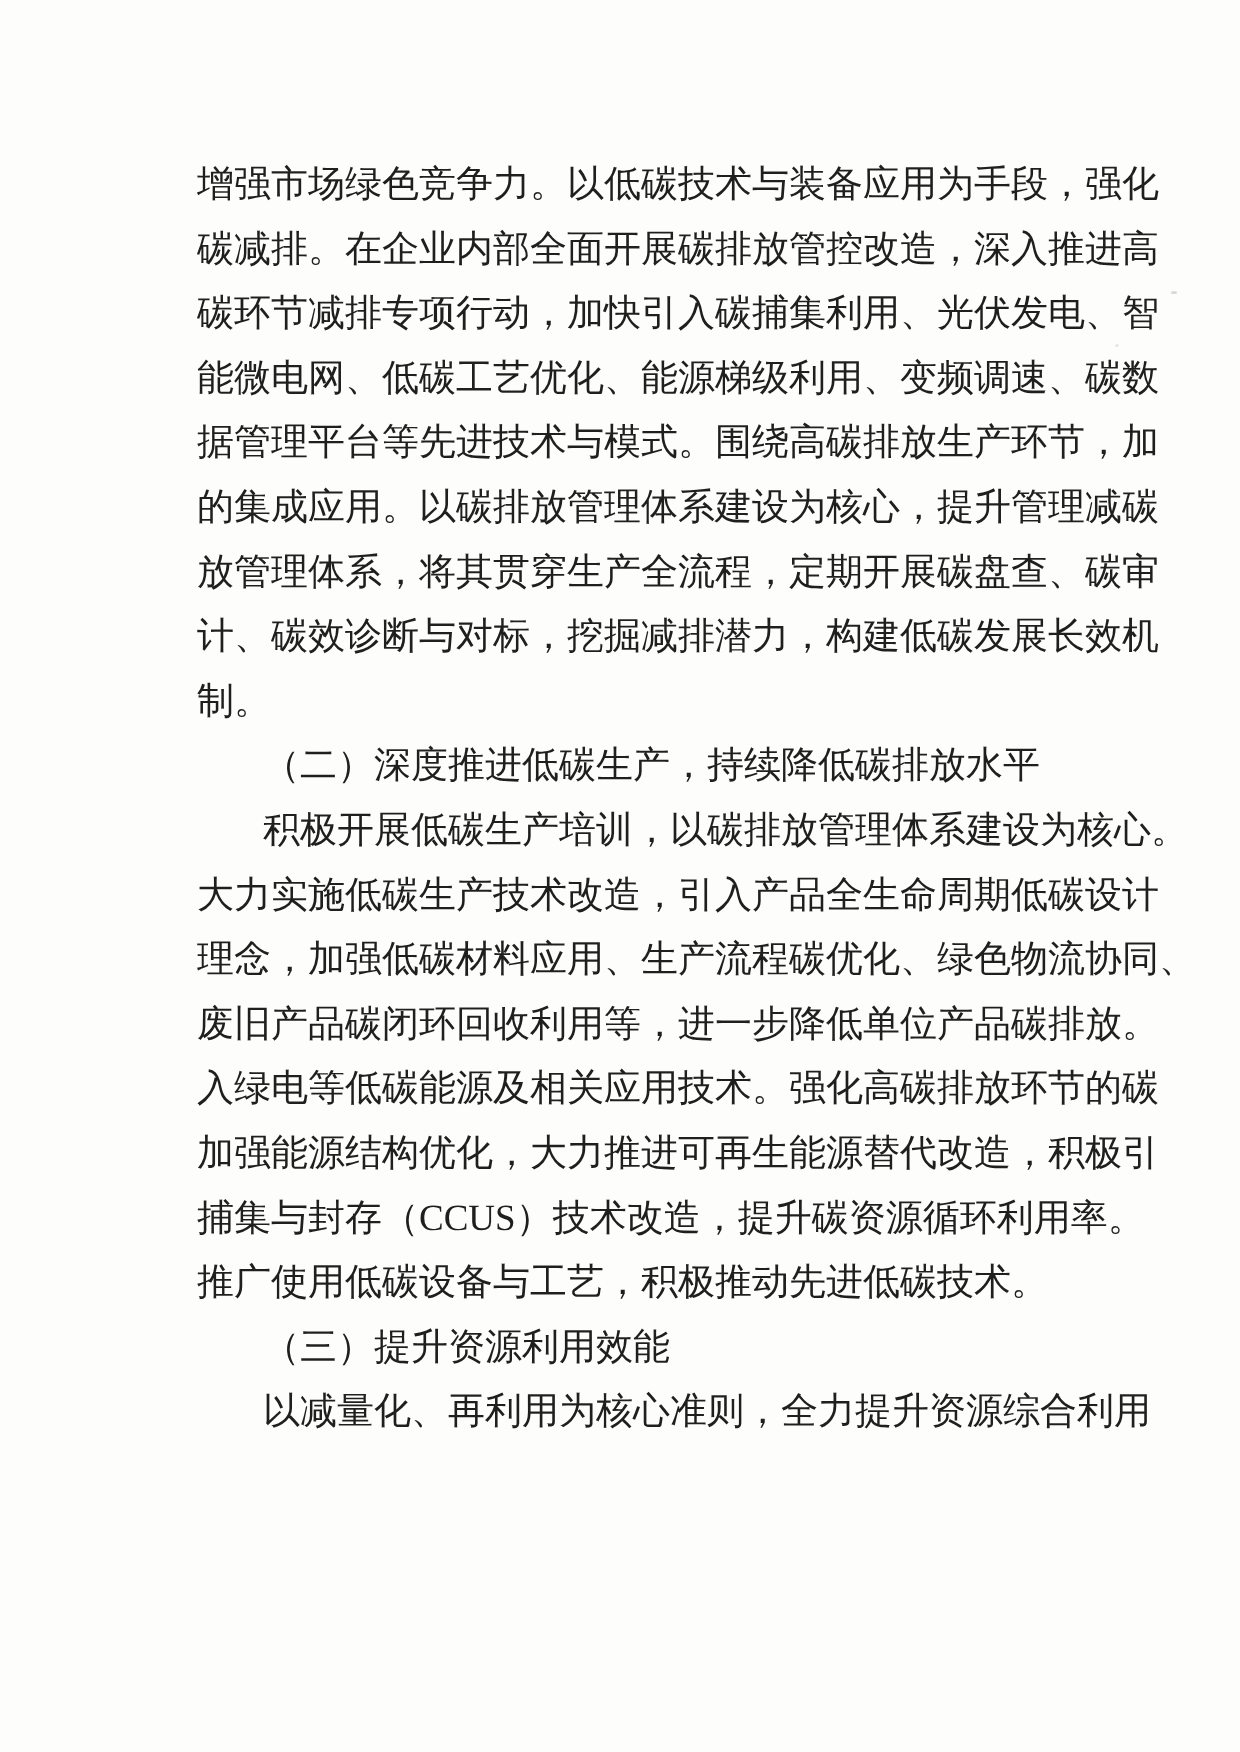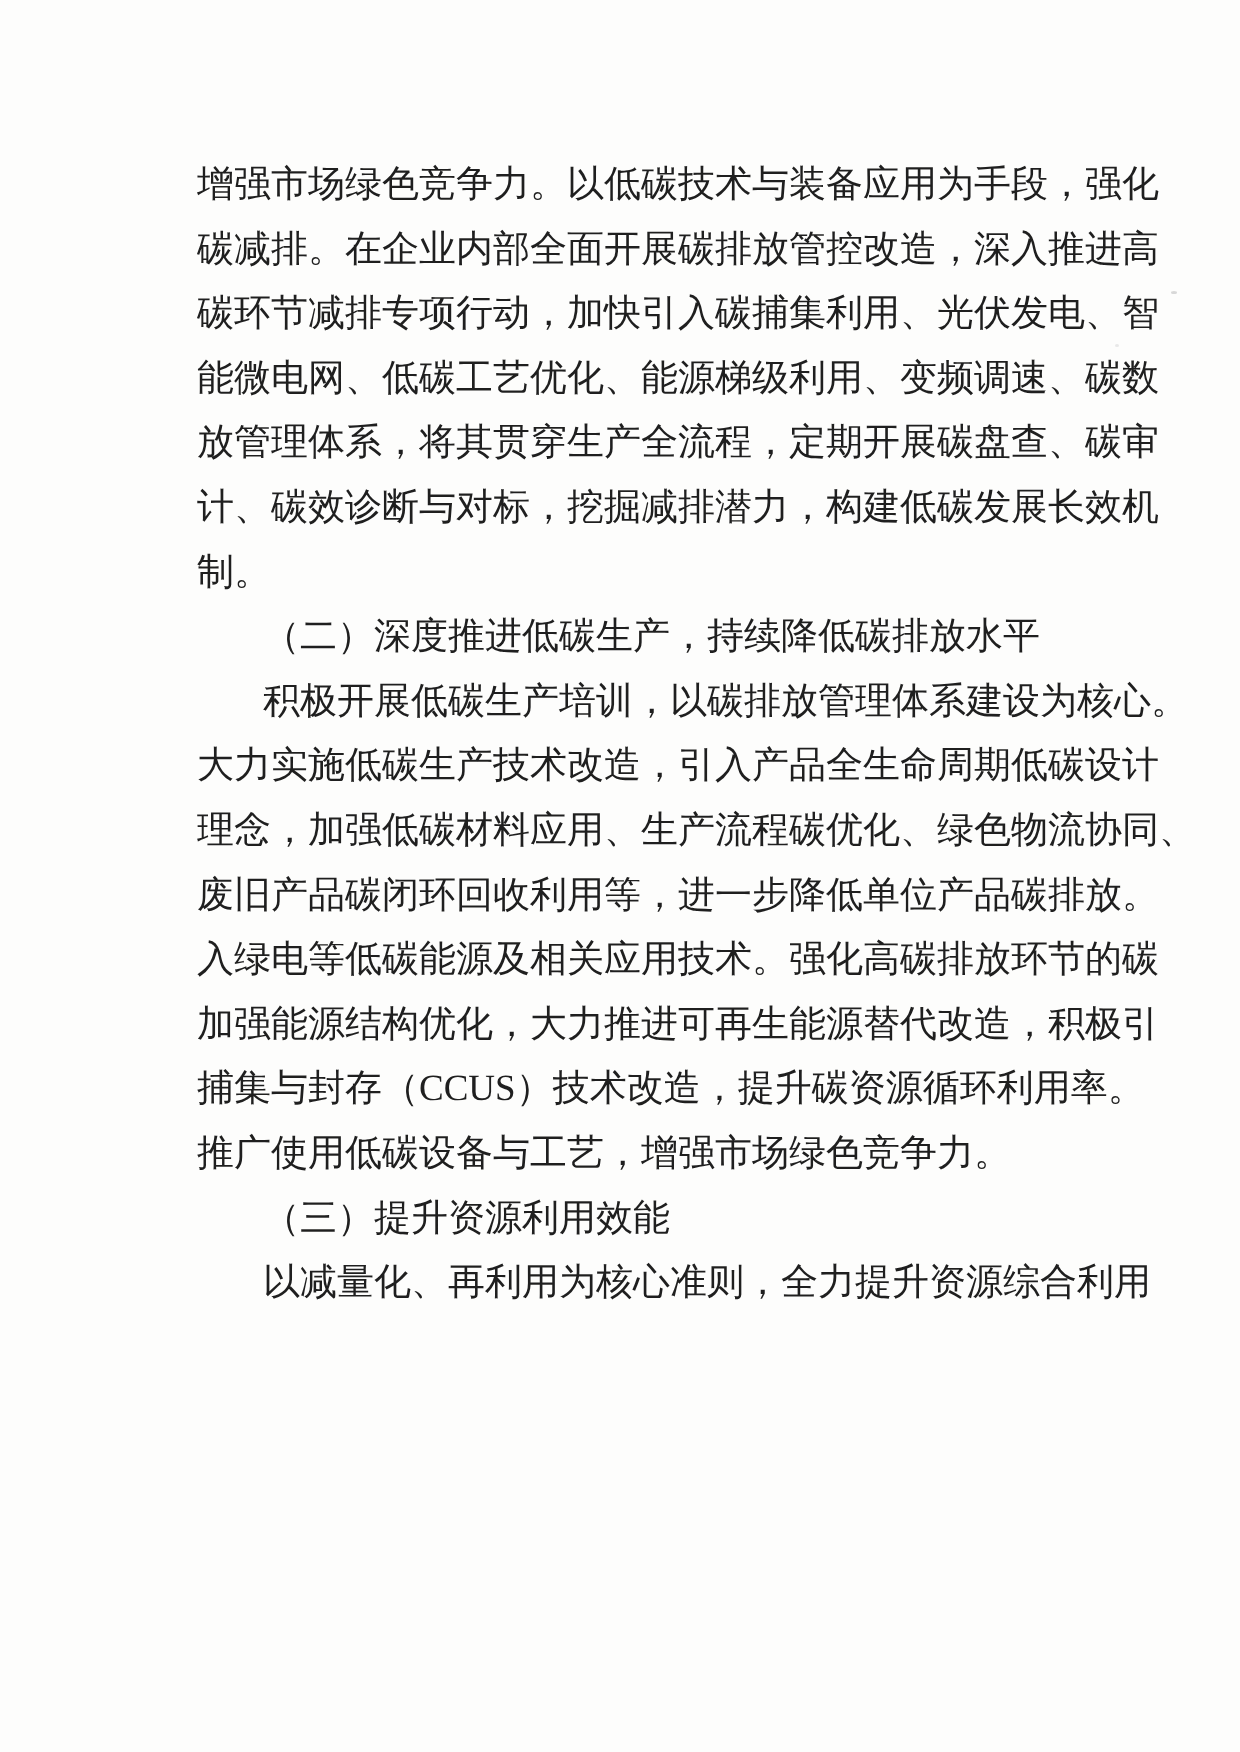--- a/index.html
+++ b/index.html
@@ -46,32 +46,34 @@
 </head>
 <body>
 
 <div class="page">
 
   <div class="doc-body">
     <div class="text-line">增强市场绿色竞争力。以低碳技术与装备应用为手段，强化</div>
     <div class="text-line">碳减排。在企业内部全面开展碳排放管控改造，深入推进高</div>
     <div class="text-line">碳环节减排专项行动，加快引入碳捕集利用、光伏发电、智</div>
     <div class="text-line">能微电网、低碳工艺优化、能源梯级利用、变频调速、碳数</div>
+    <div class="text-line">据管理平台等先进技术与模式。围绕高碳排放生产环节，加</div>
+    <div class="text-line">的集成应用。以碳排放管理体系建设为核心，提升管理减碳</div>
     <div class="text-line">放管理体系，将其贯穿生产全流程，定期开展碳盘查、碳审</div>
     <div class="text-line">计、碳效诊断与对标，挖掘减排潜力，构建低碳发展长效机</div>
     <div class="text-line">制。</div>
     <div class="text-line indent">（二）深度推进低碳生产，持续降低碳排放水平</div>
     <div class="text-line indent">积极开展低碳生产培训，以碳排放管理体系建设为核心。</div>
     <div class="text-line">大力实施低碳生产技术改造，引入产品全生命周期低碳设计</div>
     <div class="text-line">理念，加强低碳材料应用、生产流程碳优化、绿色物流协同、</div>
     <div class="text-line">废旧产品碳闭环回收利用等，进一步降低单位产品碳排放。</div>
     <div class="text-line">入绿电等低碳能源及相关应用技术。强化高碳排放环节的碳</div>
     <div class="text-line">加强能源结构优化，大力推进可再生能源替代改造，积极引</div>
     <div class="text-line">捕集与封存（CCUS）技术改造，提升碳资源循环利用率。</div>
-    <div class="text-line">推广使用低碳设备与工艺，增强市场绿色竞争力。</div>
+    <div class="text-line">推广使用低碳设备与工艺，积极推动先进低碳技术。</div>
     <div class="text-line indent">（三）提升资源利用效能</div>
     <div class="text-line indent">以减量化、再利用为核心准则，全力提升资源综合利用</div>
   </div>
 
   <div class="speck speck-1"></div>
   <div class="speck speck-2"></div>
 
 </div>
 
 </body></html>

